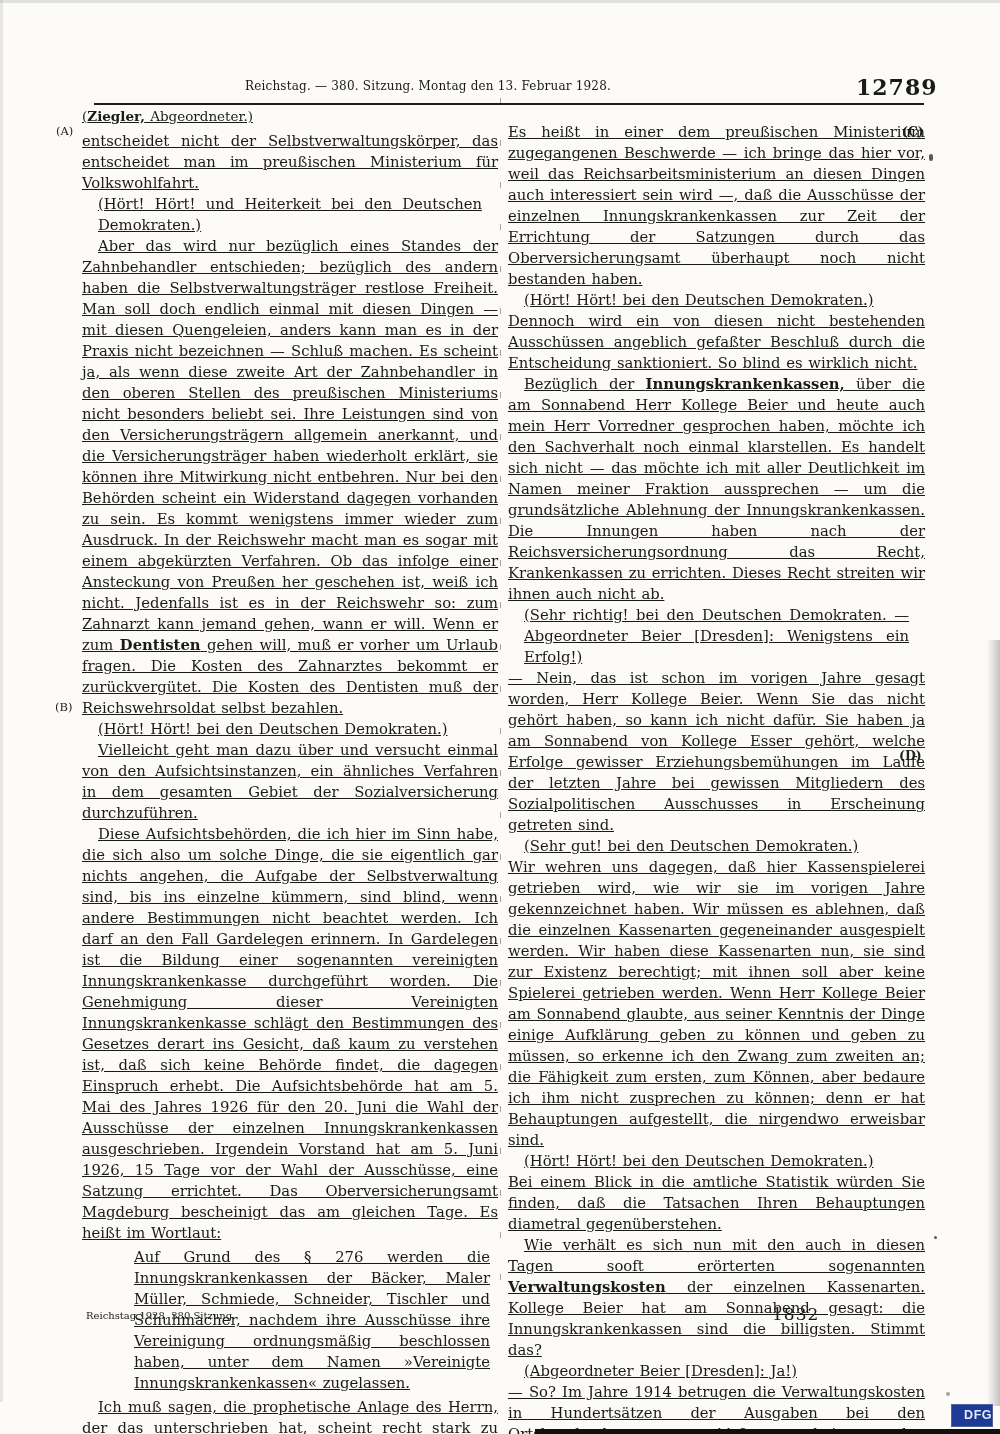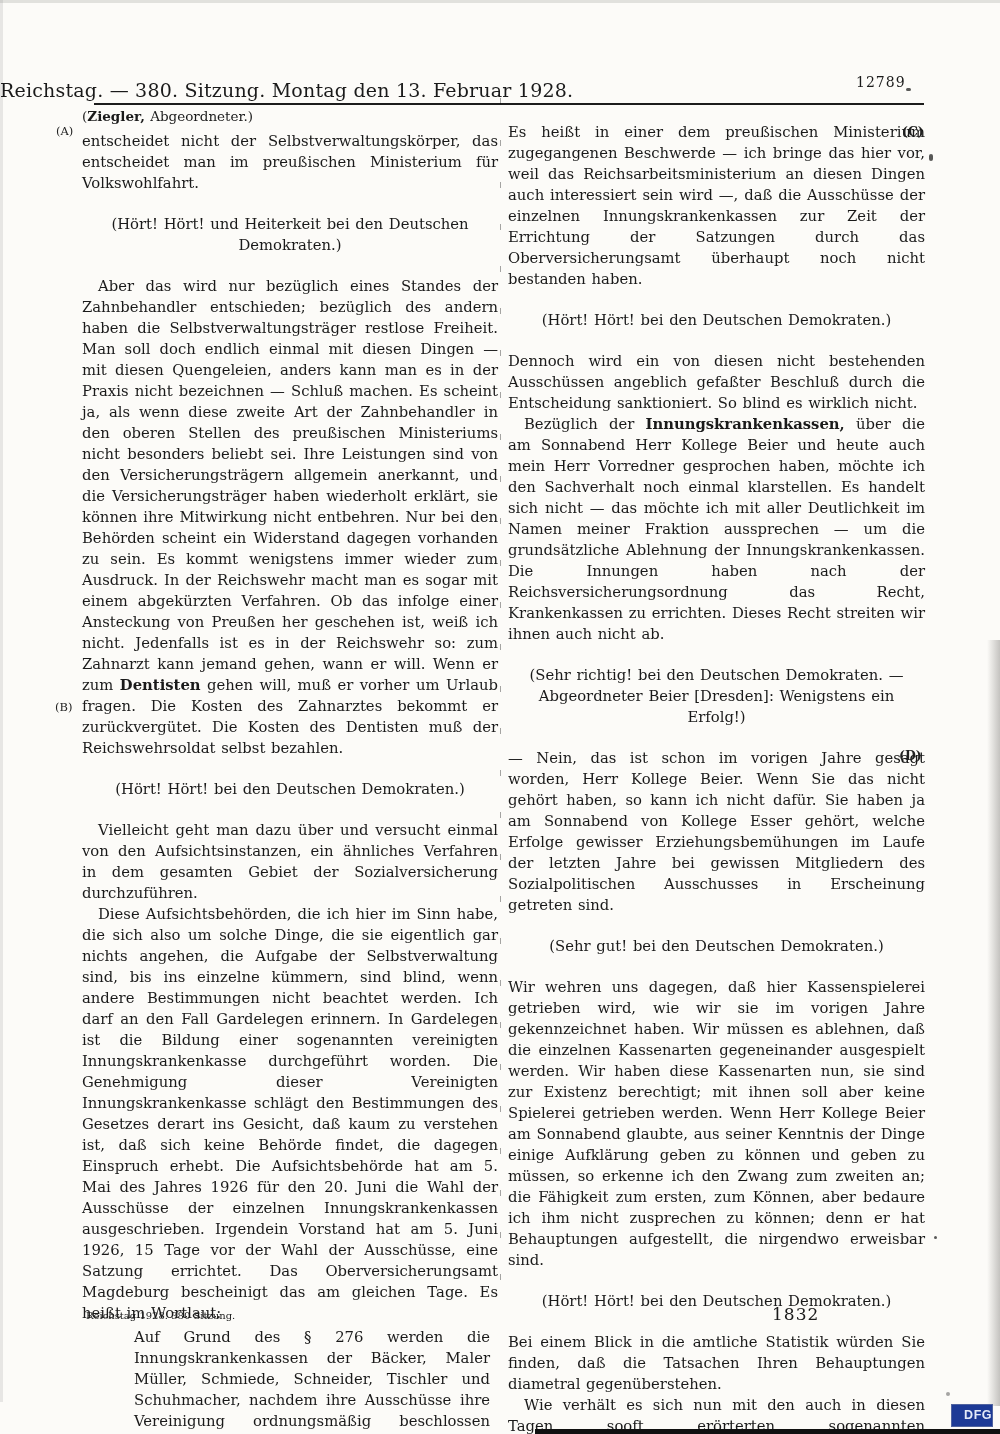--- a/index.html
+++ b/index.html
@@ -7,35 +7,35 @@
     width:1000px;height:1434px;position:relative;overflow:hidden;
     background:#ffffff;font-family:"DejaVu Serif", serif;color:#1a1a1a;
   }
   .paper{position:absolute;inset:0;background:#fcfbf8;}
   .scan-top{position:absolute;top:0;left:0;right:0;height:3px;background:rgba(130,130,128,0.22);}
   .scan-left{position:absolute;top:0;left:0;bottom:32px;width:3px;background:rgba(140,140,138,0.18);}
   .scan-band{position:absolute;left:987px;top:640px;width:13px;height:766px;
     background:linear-gradient(to right, rgba(150,148,145,0), rgba(150,148,145,0.55));}
   .speck{position:absolute;background:#222;opacity:.75;border-radius:2px;}
 
-  .header-title{position:absolute;top:79px;left:0;width:856px;
-    font-size:19px;letter-spacing:.2px;}
-  .page-number{position:absolute;top:74px;left:856px;font-size:14px;font-weight:normal;letter-spacing:1px;}
+  .header-title{position:absolute;top:79px;left:0;width:856px;text-align:center;
+    font-size:12px;letter-spacing:.2px;}
+  .page-number{position:absolute;top:74px;left:856px;font-size:22px;font-weight:bold;letter-spacing:1px;}
   .header-rule{position:absolute;top:103px;left:94px;width:830px;height:2px;background:#1c1c1c;}
 
   .divider{position:absolute;left:500px;top:98px;height:1196px;width:1px;
     background:repeating-linear-gradient(to bottom, rgba(0,0,0,0.35) 0 6px, transparent 6px 42px);}
 
   .col{position:absolute;text-align:justify;font-size:14.8px;line-height:21px;word-spacing:1px;}
   .col-left{left:82px;top:106px;width:416px;}
   .col-right{left:508px;top:121px;width:417px;}
-  .blk{margin:0;}
+  .blk{margin:0;text-decoration:underline;}
   .blk.p{text-indent:16px;}
   .blk.pc{text-indent:0;}
-  .blk.stage{text-align:center;text-indent:0;margin:20px 0;padding:0 16px;}
+  .blk.stage{text-indent:0;margin:0 0;padding:0 16px;}
   .blk.quote{margin:3px 8px 3px 52px;text-indent:0;}
   .blk.speaker{font-size:13.5px;margin:0 0 3px 0;text-align:left;}
   .bold{font-weight:bold;}
 
   .mark{position:absolute;font-size:12.5px;font-weight:bold;color:#222;}
   .mark-a{left:56px;top:124px;font-weight:normal;font-size:11.5px;}
   .mark-b{left:55px;top:700px;font-weight:normal;font-size:11.5px;}
   .mark-c{left:902px;top:124px;}
   .mark-d{left:899px;top:748px;}
 

